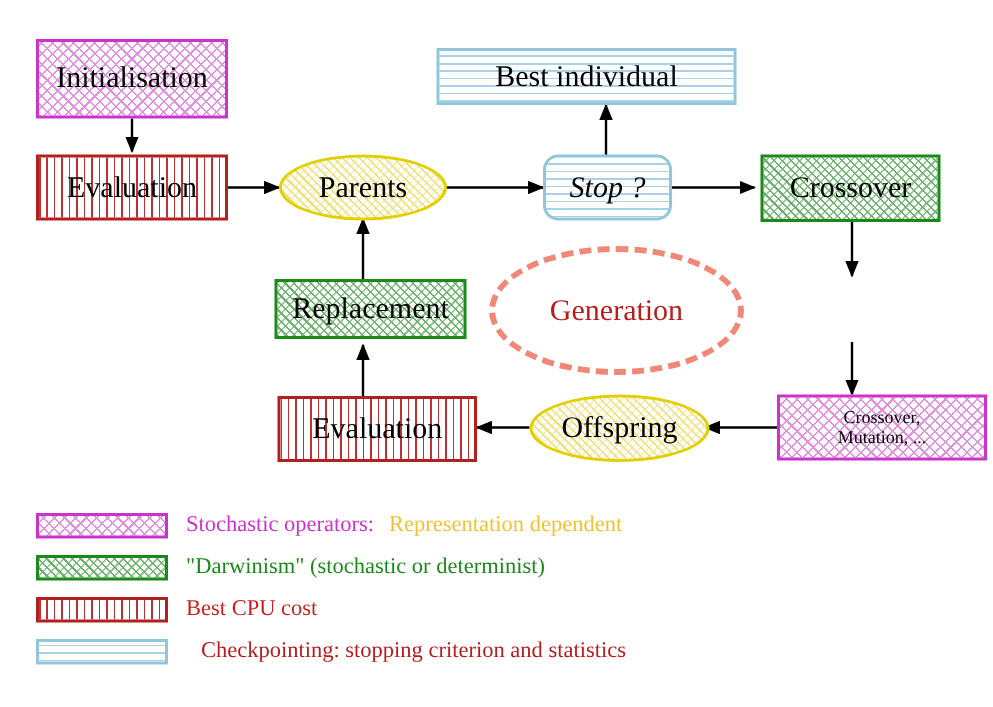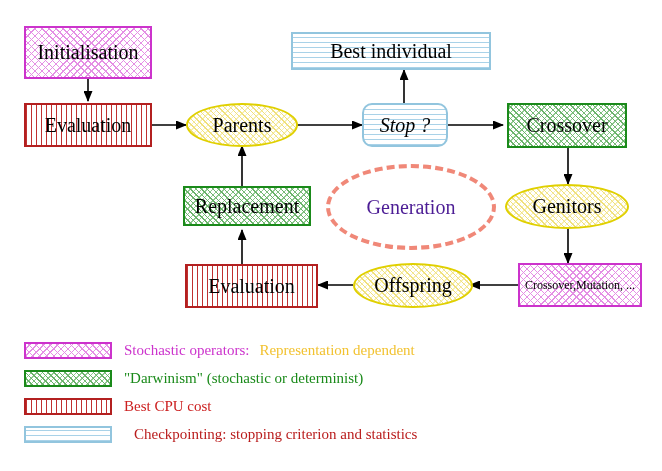--- a/index.html
+++ b/index.html
@@ -73,21 +73,21 @@
     background-image:
       repeating-linear-gradient(45deg, #f0e07a 0px, #f0e07a 1px, transparent 1px, transparent 4px),
       repeating-linear-gradient(-45deg, #f7efb4 0px, #f7efb4 1px, transparent 1px, transparent 4px);
     text-align: right;
   }
 
   .ellipse-dashed {
     border-radius: 50%;
     border: 4px dashed #f08878;
     background: transparent;
-    color: #4c1d95;
+    color: #b91c1c;
   }
 
   
   .t-big   { font-size: 20px; }
   .t-mid   { font-size: 20px; }
   .t-small { font-size: 12px; }
 
   
   .conn { position: absolute; }
   .conn svg { display: block; overflow: visible; }
@@ -170,25 +170,22 @@
   </div>
 
   <div class="node rect fill-blue t-big" style="left:291px; top:32px; width:200px; height:38px;">
     <span class="lbl">Best individual</span>
   </div>
 
   <div class="node rect fill-green t-big" style="left:507px; top:103px; width:120px; height:45px;">
     <span class="lbl">Crossover</span>
   </div>
 
-  <div class="node ellipse t-big" style="left:505px; top:184px; width:124px; height:45px;">
-    <span class="lbl">Genitors</span>
-  </div>
-
-  <div class="node rect fill-magenta t-small" style="left:518px; top:263px; width:124px; height:44px; flex-direction:row; justify-content:center;">
+
+  <div class="node rect fill-magenta t-small" style="left:518px; top:263px; width:140px; height:44px; flex-direction:column; justify-content:center;">
     <span class="lbl">Crossover,</span>
     <span class="lbl">Mutation, ...</span>
   </div>
 
   <div class="node ellipse t-big" style="left:353px; top:263px; width:120px; height:45px;">
     <span class="lbl">Offspring</span>
   </div>
 
   <div class="node rect fill-red t-big" style="left:185px; top:264px; width:133px; height:44px;">
     <span class="lbl">Evaluation</span>

